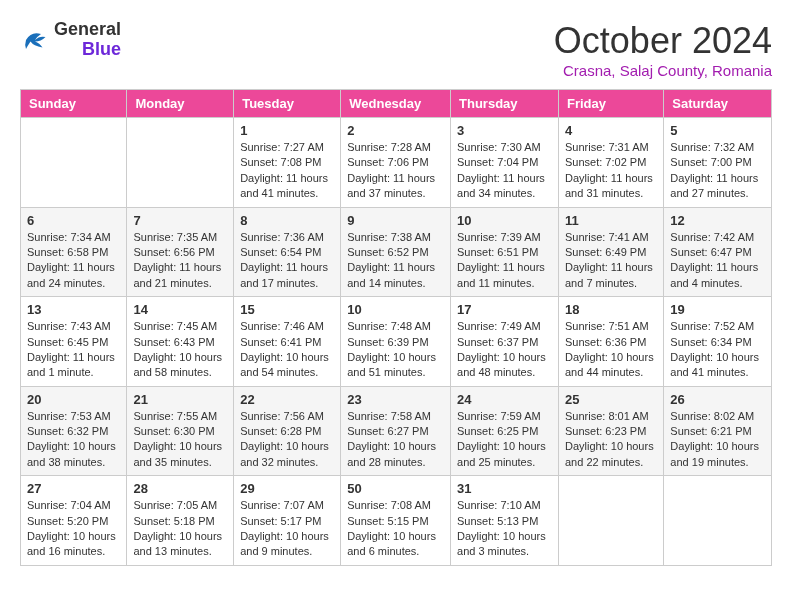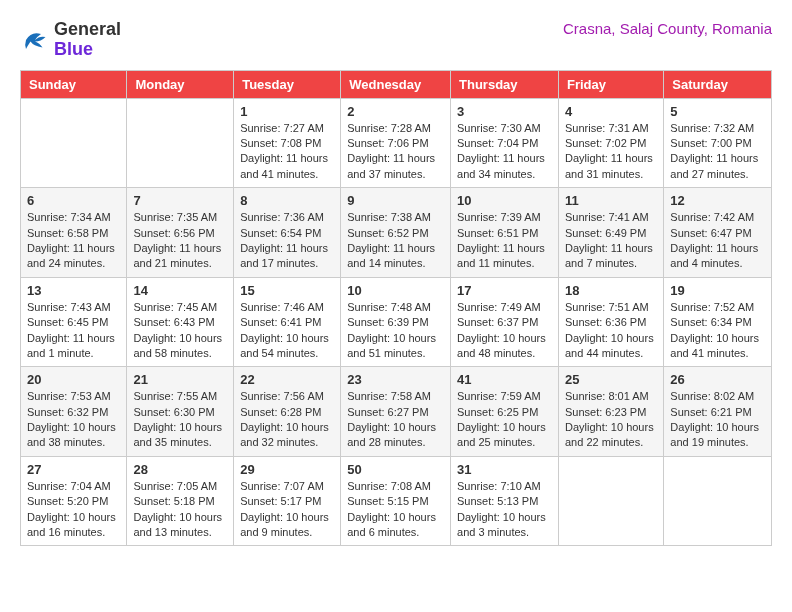--- a/index.html
+++ b/index.html
@@ -17,20 +17,21 @@
       margin-bottom: 10px;
     }
     .logo {
       display: flex;
       align-items: center;
     }
     .logo-text {
       display: flex;
       flex-direction: column;
       line-height: 1.1;
+      align-items: flex-end;
     }
     .logo-general {
       font-size: 18px;
       font-weight: bold;
       color: #333;
     }
     .logo-blue {
       font-size: 18px;
       font-weight: bold;
       color: #6d28d9;
@@ -50,21 +51,21 @@
     }
     .location {
       font-size: 15px;
       color: #a21caf;
     }
     table {
       width: 100%;
       border-collapse: collapse;
     }
     thead tr {
-      background-color: #ef4444;
+      background-color: #ec4899;
       color: white;
     }
     thead th {
       padding: 6px 8px;
       font-size: 13px;
       font-weight: bold;
       border: 1px solid #ccc;
       text-align: left;
     }
     tbody tr {
@@ -107,20 +108,21 @@
   <div class="logo">
     <svg class="logo-bird" viewBox="0 0 40 40">
       <path d="M8 20 Q15 8 28 12 Q22 16 20 20 Q26 14 34 16 Q28 22 20 22 Q26 24 30 30 Q18 28 14 22 Q10 28 8 32 Q6 26 8 20Z" fill="#1a6fba"></path>
     </svg>
     <div class="logo-text">
       <span class="logo-general">General</span>
       <span class="logo-blue">Blue</span>
     </div>
   </div>
   <div class="title-block">
+    <div class="month-title">October 2024</div>
     <div class="location">Crasna, Salaj County, Romania</div>
   </div>
 </div>
 
 <table>
   <thead>
     <tr>
     <th>Sunday</th>
         <th>Monday</th>
         <th>Tuesday</th>
@@ -226,21 +228,21 @@
         </td>
         <td>
           <span class="day-num">22</span>
           <div class="day-info">Sunrise: 7:56 AM<br>Sunset: 6:28 PM<br>Daylight: 10 hours and 32 minutes.</div>
         </td>
         <td>
           <span class="day-num">23</span>
           <div class="day-info">Sunrise: 7:58 AM<br>Sunset: 6:27 PM<br>Daylight: 10 hours and 28 minutes.</div>
         </td>
         <td>
-          <span class="day-num">41</span>
+          <span class="day-num">24</span>
           <div class="day-info">Sunrise: 7:59 AM<br>Sunset: 6:25 PM<br>Daylight: 10 hours and 25 minutes.</div>
         </td>
         <td>
           <span class="day-num">25</span>
           <div class="day-info">Sunrise: 8:01 AM<br>Sunset: 6:23 PM<br>Daylight: 10 hours and 22 minutes.</div>
         </td>
         <td>
           <span class="day-num">26</span>
           <div class="day-info">Sunrise: 8:02 AM<br>Sunset: 6:21 PM<br>Daylight: 10 hours and 19 minutes.</div>
         </td>

